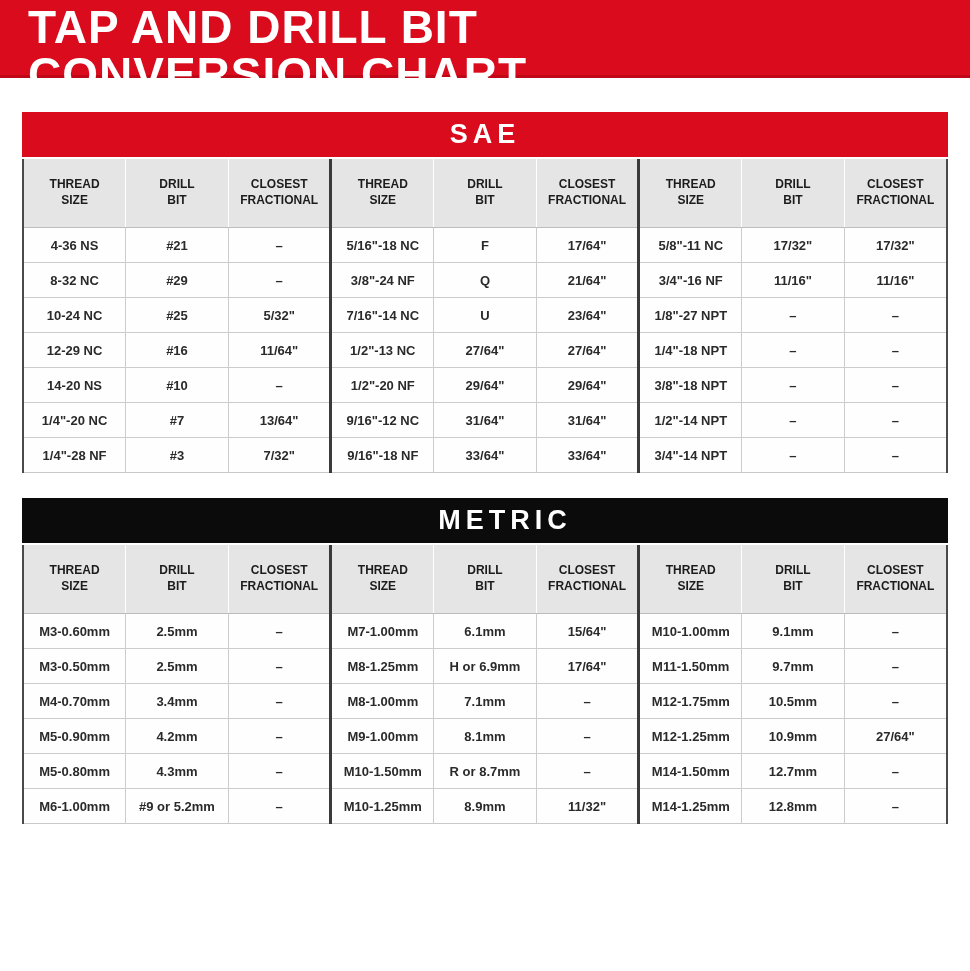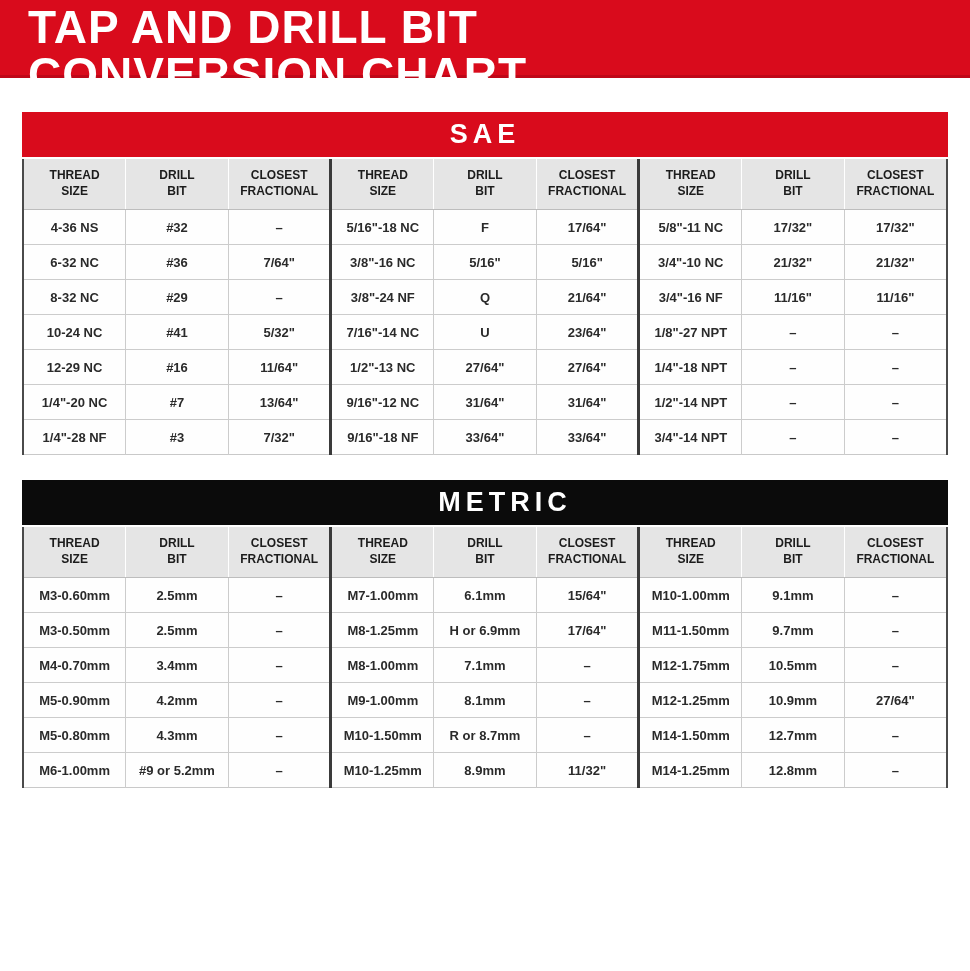--- a/index.html
+++ b/index.html
@@ -58,21 +58,21 @@
     border-right: 2px solid #4a4a4a;
     border-bottom: 1px solid #c9c9c9;
     margin-top: 2px;
   }
   table.conv th {
     background: #e5e5e5;
     color: #1c1c1c;
     font-size: 12px;
     font-weight: bold;
     line-height: 1.3;
-    height: 50px;
+    height: 68px;
     white-space: pre-line;
     border-left: 1px solid #ffffff;
     border-bottom: 1px solid #bdbdbd;
     text-align: center;
     vertical-align: middle;
     padding: 0;
   }
   table.conv th:first-child { border-left: none; }
   table.conv td {
     height: 34px;
@@ -128,74 +128,74 @@
 SIZE</th>
         <th>DRILL
 BIT</th>
         <th>CLOSEST
 FRACTIONAL</th>
       </tr>
     </thead>
     <tbody>
         <tr>
           <td>4-36 NS</td>
-          <td>#32</td>
+          <td>#21</td>
           <td>–</td>
           <td>5/16"-18 NC</td>
           <td>F</td>
           <td>17/64"</td>
           <td>5/8"-11 NC</td>
           <td>17/32"</td>
           <td>17/32"</td>
         </tr>
         <tr>
-          <td>6-32 NC</td>
-          <td>#36</td>
-          <td>7/64"</td>
-          <td>3/8"-16 NC</td>
-          <td>5/16"</td>
-          <td>5/16"</td>
-          <td>3/4"-10 NC</td>
-          <td>21/32"</td>
-          <td>21/32"</td>
-        </tr>
-        <tr>
           <td>8-32 NC</td>
           <td>#29</td>
           <td>–</td>
           <td>3/8"-24 NF</td>
           <td>Q</td>
           <td>21/64"</td>
           <td>3/4"-16 NF</td>
           <td>11/16"</td>
           <td>11/16"</td>
         </tr>
         <tr>
           <td>10-24 NC</td>
-          <td>#41</td>
+          <td>#25</td>
           <td>5/32"</td>
           <td>7/16"-14 NC</td>
           <td>U</td>
           <td>23/64"</td>
           <td>1/8"-27 NPT</td>
           <td>–</td>
           <td>–</td>
         </tr>
         <tr>
           <td>12-29 NC</td>
           <td>#16</td>
           <td>11/64"</td>
           <td>1/2"-13 NC</td>
           <td>27/64"</td>
           <td>27/64"</td>
           <td>1/4"-18 NPT</td>
           <td>–</td>
           <td>–</td>
         </tr>
         <tr>
+          <td>14-20 NS</td>
+          <td>#10</td>
+          <td>–</td>
+          <td>1/2"-20 NF</td>
+          <td>29/64"</td>
+          <td>29/64"</td>
+          <td>3/8"-18 NPT</td>
+          <td>–</td>
+          <td>–</td>
+        </tr>
+        <tr>
           <td>1/4"-20 NC</td>
           <td>#7</td>
           <td>13/64"</td>
           <td>9/16"-12 NC</td>
           <td>31/64"</td>
           <td>31/64"</td>
           <td>1/2"-14 NPT</td>
           <td>–</td>
           <td>–</td>
         </tr>

